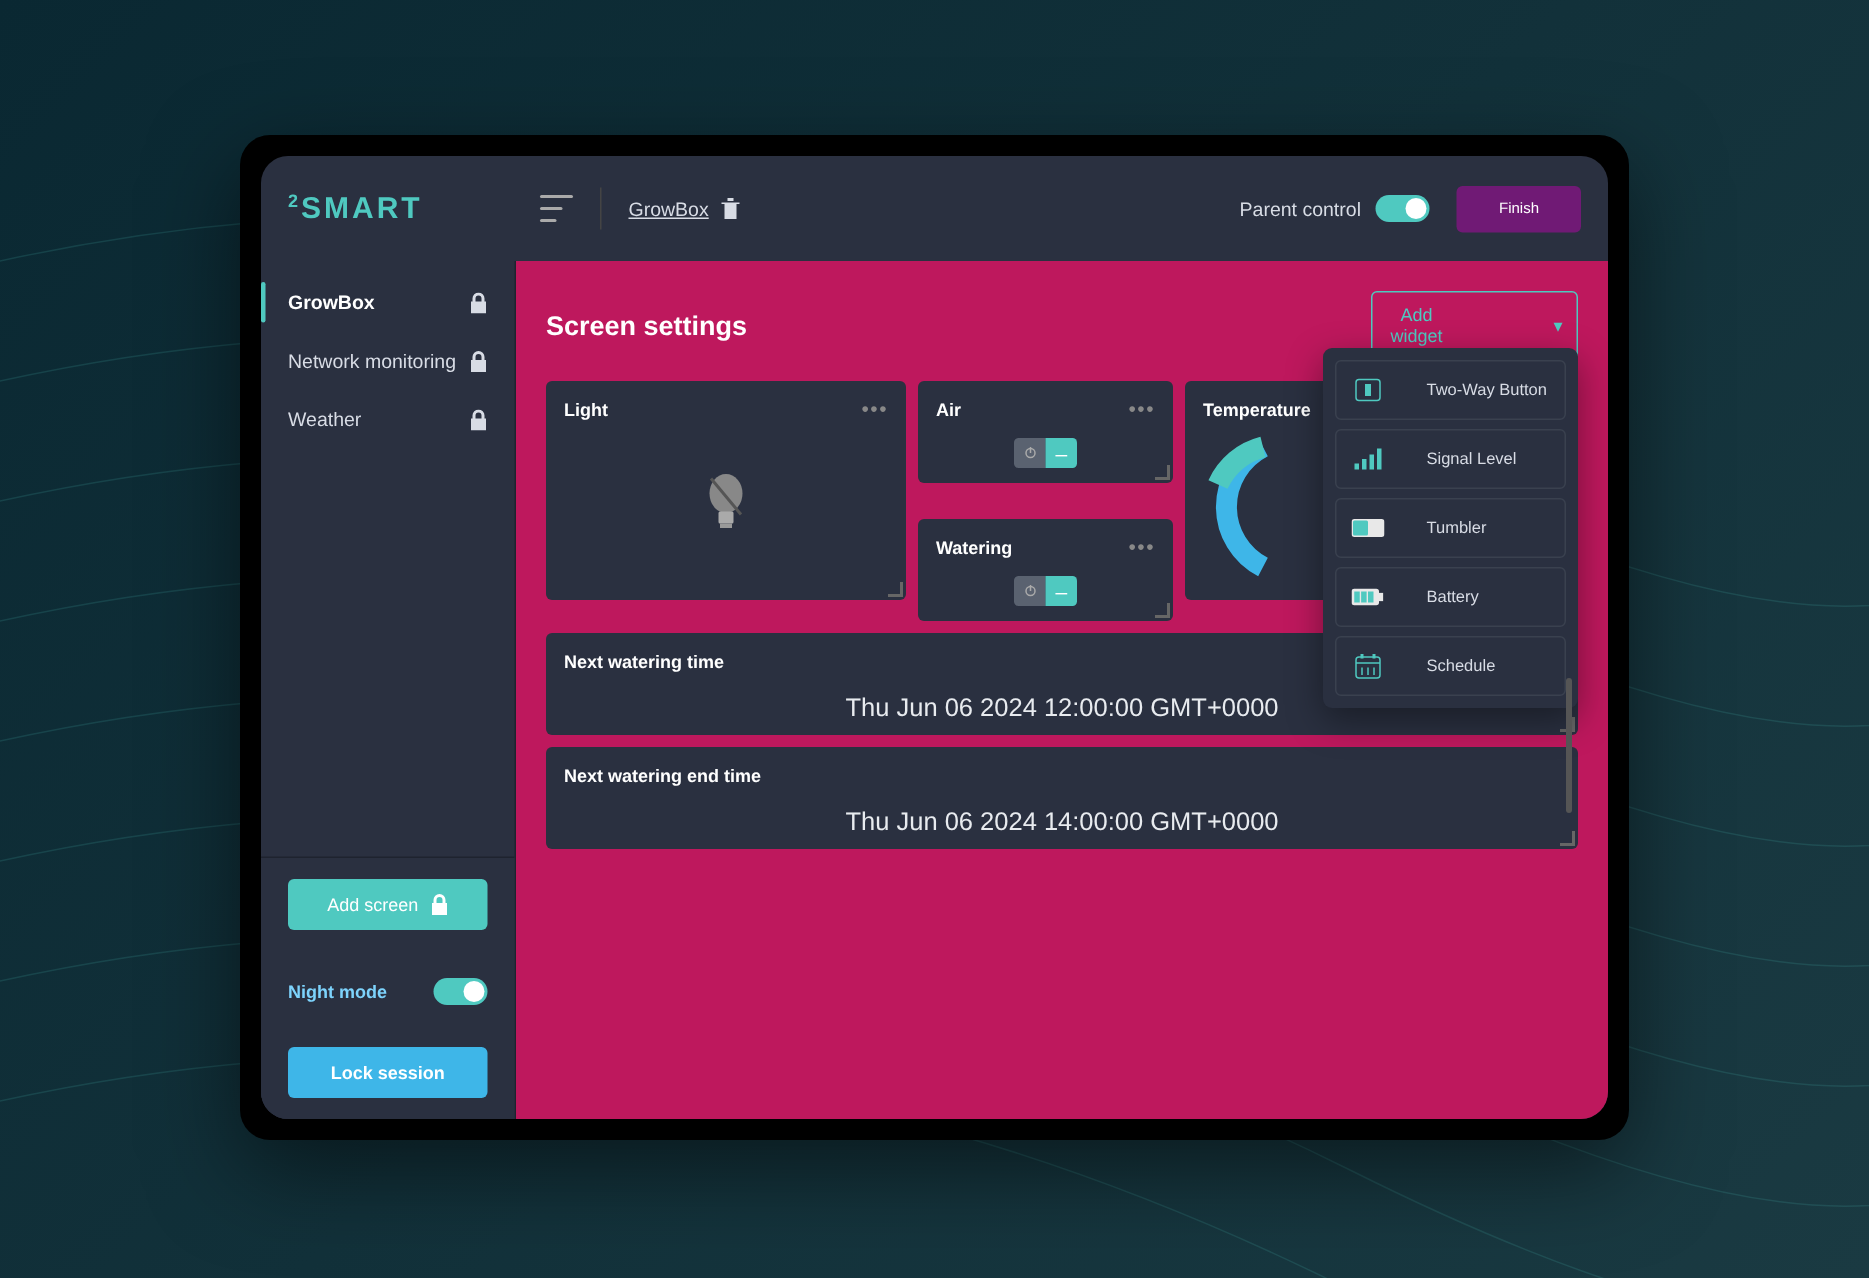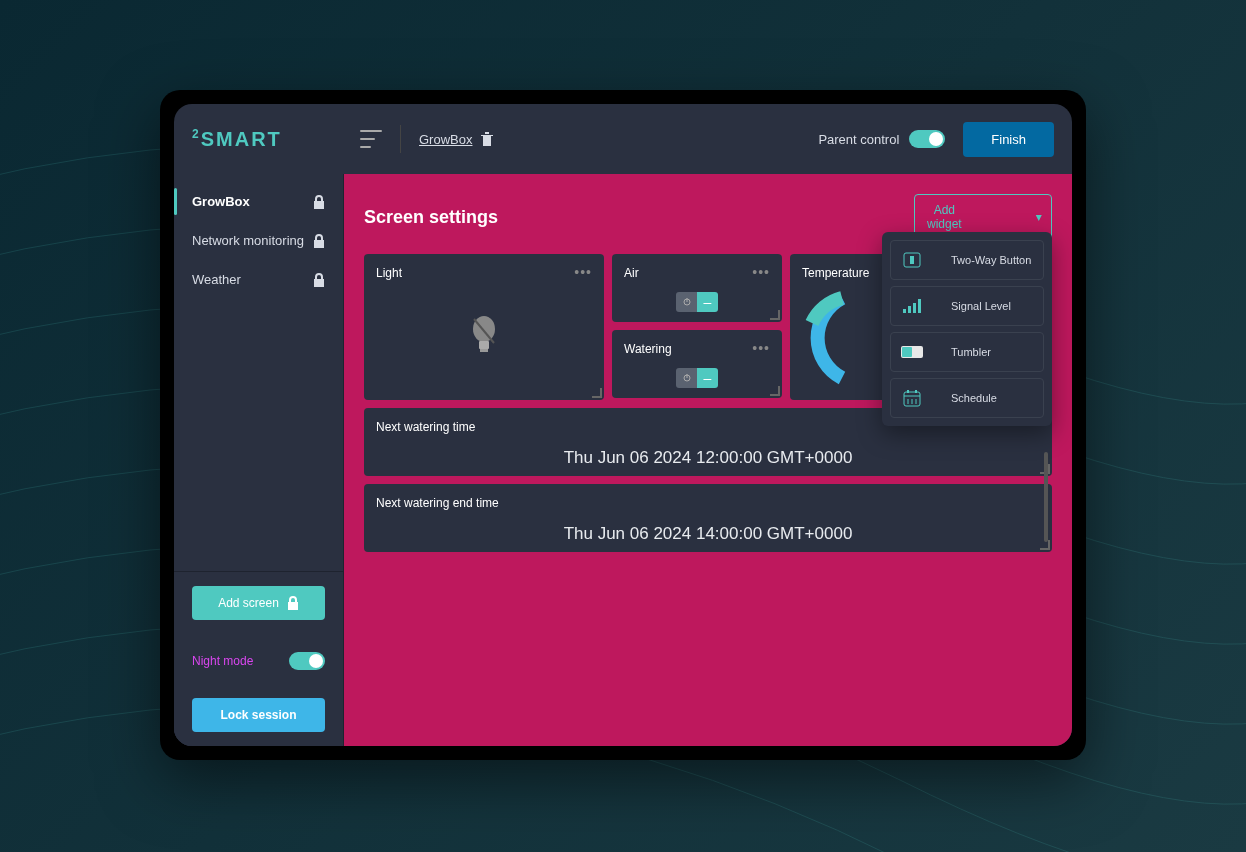--- a/index.html
+++ b/index.html
@@ -16,58 +16,58 @@
 .menu-icon span:nth-child(1){width:100%}
 .menu-icon span:nth-child(2){width:70%}
 .menu-icon span:nth-child(3){width:50%}
 .divider{width:1px;height:28px;background:#444}
 .breadcrumb{color:#d8dce5;font-size:13px;text-decoration:underline;display:flex;align-items:center;gap:8px}
 .trash-icon{width:14px;height:16px}
 .spacer{flex:1}
 .parent-ctrl{display:flex;align-items:center;gap:10px;color:#d8dce5;font-size:13px}
 .toggle{width:36px;height:18px;background:#4fc9c0;border-radius:10px;position:relative;cursor:pointer}
 .toggle::after{content:'';position:absolute;width:14px;height:14px;background:#fff;border-radius:50%;top:2px;right:2px}
-.finish-btn{background:#0369a1;color:#fff;border:none;padding:10px 28px;border-radius:4px;font-size:13px;cursor:pointer}
+.finish-btn{background:#701a75;color:#fff;border:none;padding:10px 28px;border-radius:4px;font-size:10px;cursor:pointer}
 .body{flex:1;display:flex;overflow:hidden}
 .sidebar{width:170px;background:#2a3040;display:flex;flex-direction:column;border-right:1px solid #1e232f}
 .nav{flex:1;padding-top:8px}
 .nav-item{display:flex;align-items:center;justify-content:space-between;padding:12px 18px;color:#d8dce5;font-size:13px;cursor:pointer;position:relative}
 .nav-item.active{color:#fff;font-weight:600}
 .nav-item.active::before{content:'';position:absolute;left:0;top:6px;bottom:6px;width:3px;background:#4fc9c0;border-radius:2px}
 .lock-icon{width:12px;height:14px;fill:#d8dce5}
 .side-bottom{padding:14px 18px;display:flex;flex-direction:column;gap:28px;background:#2a3040;border-top:1px solid #1e232f}
 .add-screen{background:#4fc9c0;color:#fff;border:none;padding:10px;border-radius:4px;font-size:12px;display:flex;align-items:center;justify-content:center;gap:8px;cursor:pointer}
-.night-row{display:flex;align-items:center;justify-content:space-between;color:#d946ef;font-size:12px;margin-top:4px;font-weight:400}
+.night-row{display:flex;align-items:center;justify-content:space-between;color:#7dd3fc;font-size:12px;margin-top:4px;font-weight:700}
 .lock-session{background:#3eb6e8;color:#fff;border:none;padding:10px;border-radius:4px;font-size:12px;cursor:pointer;font-weight:600}
 .main{flex:1;background:#be185d;padding:20px 20px 20px 20px;position:relative;overflow:hidden}
 .main-header{display:flex;align-items:center;justify-content:space-between;margin-bottom:14px}
 .title{color:#fff;font-size:18px;font-weight:600}
 .add-widget{border:1px solid #4fc9c0;background:transparent;color:#4fc9c0;padding:8px 12px;border-radius:4px;font-size:12px;display:flex;align-items:center;gap:74px;cursor:pointer;width:138px;justify-content:space-between}
 .grid{display:grid;grid-template-columns:240px 170px 1fr;gap:8px}
 .widget{background:#2a3040;border-radius:4px;padding:12px;position:relative}
-.widget-title{color:#fff;font-size:12px;font-weight:400}
+.widget-title{color:#fff;font-size:12px;font-weight:700}
 .widget-dots{position:absolute;top:10px;right:12px;color:#888;font-size:14px;letter-spacing:1px;cursor:pointer}
 .resize-handle{position:absolute;bottom:2px;right:2px;width:10px;height:10px;border-right:2px solid #666;border-bottom:2px solid #666}
 .light-wg{height:146px;display:flex;flex-direction:column}
 .bulb{flex:1;display:flex;align-items:center;justify-content:center}
 .bulb svg{width:36px;height:42px}
 .sm-wg{height:68px}
 .switch-row{display:flex;justify-content:center;margin-top:12px}
 .mini-switch{width:42px;height:20px;display:flex;border-radius:3px;overflow:hidden}
 .mini-switch .off{flex:1;background:#5a6270;display:flex;align-items:center;justify-content:center}
 .mini-switch .on{flex:1;background:#4fc9c0;display:flex;align-items:center;justify-content:center;color:#fff;font-size:14px}
 .temp-wg{height:146px}
 .gauge{margin-top:8px;display:flex;justify-content:flex-start}
 .full-row{grid-column:1/4;height:68px}
 .time-val{text-align:center;color:#e8ebef;font-size:17px;margin-top:14px}
 .dropdown{position:absolute;top:58px;right:20px;width:170px;background:#2a3040;border-radius:6px;padding:8px;display:flex;flex-direction:column;gap:6px;box-shadow:0 8px 24px rgba(0,0,0,.4)}
 .dd-item{display:flex;align-items:center;gap:28px;padding:8px 10px;border:1px solid #3a414f;border-radius:4px;cursor:pointer;color:#d8dce5;font-size:11px}
 .dd-icon{width:22px;height:22px;display:flex;align-items:center;justify-content:center;flex-shrink:0}
 .scrollbar{position:absolute;right:4px;top:220px;width:4px;height:90px;background:#555;border-radius:2px}
-.col2{display:flex;flex-direction:column;gap:8px}
+.col2{display:flex;flex-direction:column;gap:24px}
 </style>
 </head>
 <body>
 
 <svg class="bg-lines" viewBox="0 0 1246 852">
   <path d="M-100,200 Q400,50 900,300 T1400,200"></path>
   <path d="M-100,280 Q400,130 900,380 T1400,280"></path>
   <path d="M-100,360 Q400,210 900,460 T1400,360"></path>
   <path d="M-100,440 Q400,290 900,540 T1400,440"></path>
   <path d="M-100,520 Q400,370 900,620 T1400,520"></path>
@@ -247,20 +247,32 @@
       <div class="dd-icon">
                 <svg width="22" height="12" viewBox="0 0 22 12">
                   <rect x="0" y="0" width="22" height="12" rx="2" fill="#e8e8e8"></rect>
                   <rect x="1" y="1" width="10" height="10" rx="1" fill="#4fc9c0"></rect>
                 </svg>
               </div>
       <span>Tumbler</span>
     </div>
     <div class="dd-item">
       <div class="dd-icon">
+                <svg width="24" height="12" viewBox="0 0 24 12">
+                  <rect x="0" y="0" width="20" height="12" rx="2" fill="#e8e8e8"></rect>
+                  <rect x="20" y="3" width="3" height="6" fill="#e8e8e8"></rect>
+                  <rect x="2" y="2" width="4" height="8" fill="#4fc9c0"></rect>
+                  <rect x="7" y="2" width="4" height="8" fill="#4fc9c0"></rect>
+                  <rect x="12" y="2" width="4" height="8" fill="#4fc9c0"></rect>
+                </svg>
+              </div>
+      <span>Battery</span>
+    </div>
+    <div class="dd-item">
+      <div class="dd-icon">
                 <svg width="18" height="18" viewBox="0 0 18 18">
                   <rect x="1" y="3" width="16" height="14" rx="2" stroke="#4fc9c0" fill="none"></rect>
                   <line x1="1" y1="7" x2="17" y2="7" stroke="#4fc9c0"></line>
                   <line x1="5" y1="1" x2="5" y2="4" stroke="#4fc9c0" stroke-width="2"></line>
                   <line x1="13" y1="1" x2="13" y2="4" stroke="#4fc9c0" stroke-width="2"></line>
                   <line x1="5" y1="10" x2="5" y2="15" stroke="#4fc9c0"></line>
                   <line x1="9" y1="10" x2="9" y2="15" stroke="#4fc9c0"></line>
                   <line x1="13" y1="10" x2="13" y2="15" stroke="#4fc9c0"></line>
                 </svg>
               </div>

